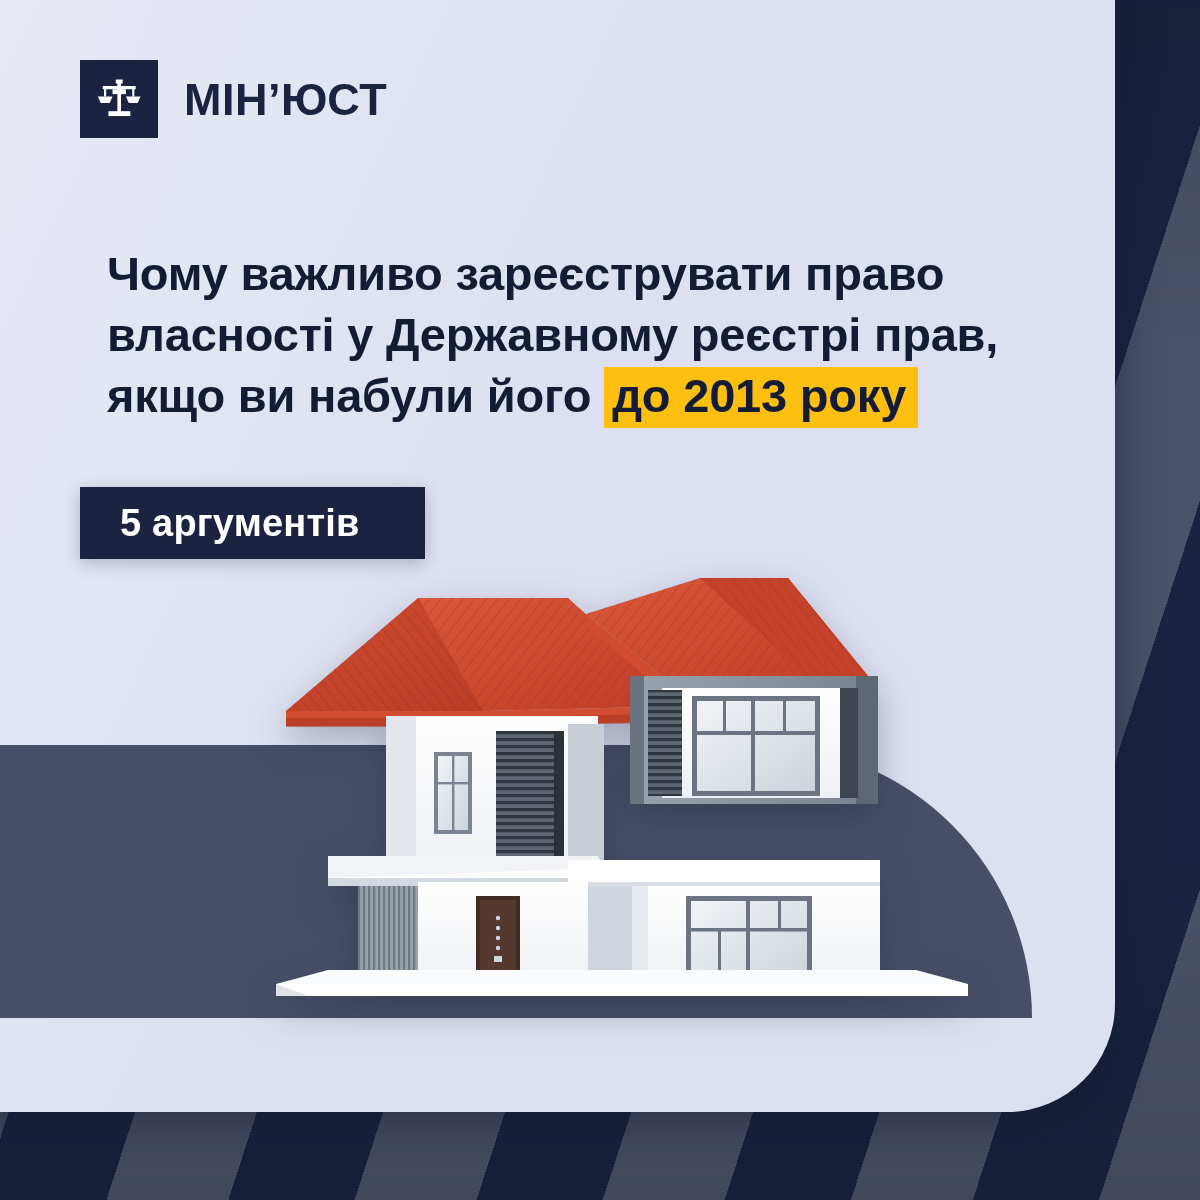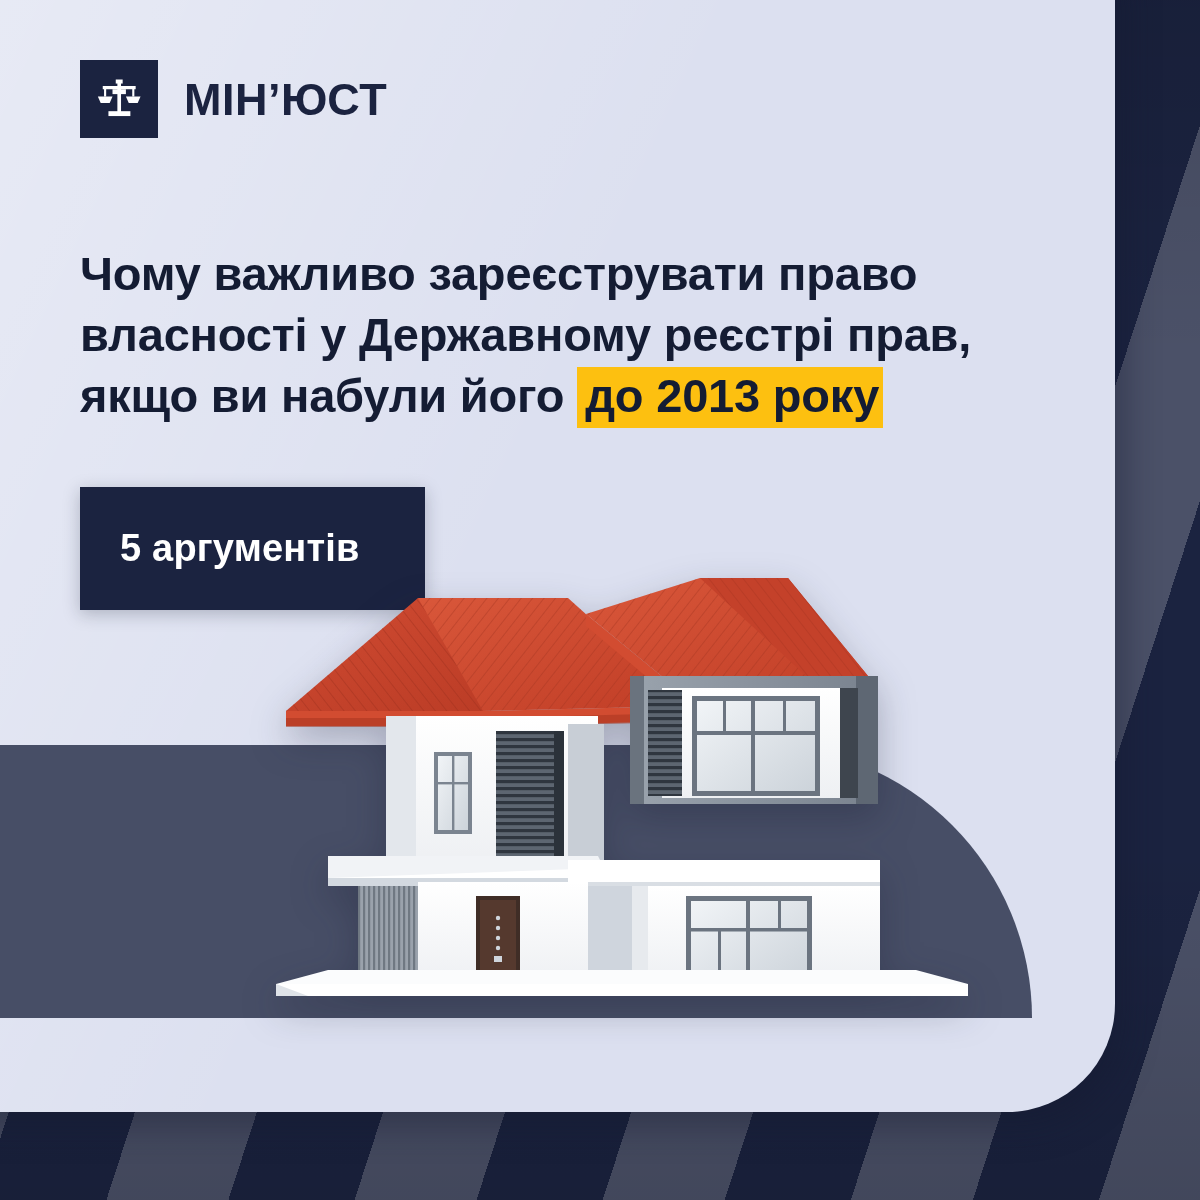--- a/index.html
+++ b/index.html
@@ -64,31 +64,31 @@
     font-size:45px;font-weight:700;letter-spacing:.5px;
     color:#1b2340;line-height:1;white-space:nowrap;
   }
 
   
   .headline{
     position:absolute;left:80px;top:243px;width:1000px;
     font-size:47px;font-weight:700;line-height:1.30;
     color:#141c33;letter-spacing:-.2px;
   }
-  .headline .ln{display:block;white-space:nowrap;}
+  .headline .ln{display:block;white-space:nowrap;margin-left:27px;}
   .hl{
     background:#fdc010;color:#141c33;
-    padding:2px 4px 6px 8px;
+    padding:2px 12px 6px 8px;
     box-decoration-break:clone;-webkit-box-decoration-break:clone;
   }
 
   
   .badge{
     position:absolute;left:80px;top:487px;
-    min-width:345px;height:123px;
+    min-width:345px;height:72px;
     background:#1b2340;
     display:flex;align-items:center;
     padding:0 40px;box-sizing:border-box;
     box-shadow:0 4px 16px rgba(20,26,48,.25);
   }
   .badge-label{
     color:#ffffff;font-size:38px;font-weight:700;letter-spacing:.2px;white-space:nowrap;
   }
 
   

